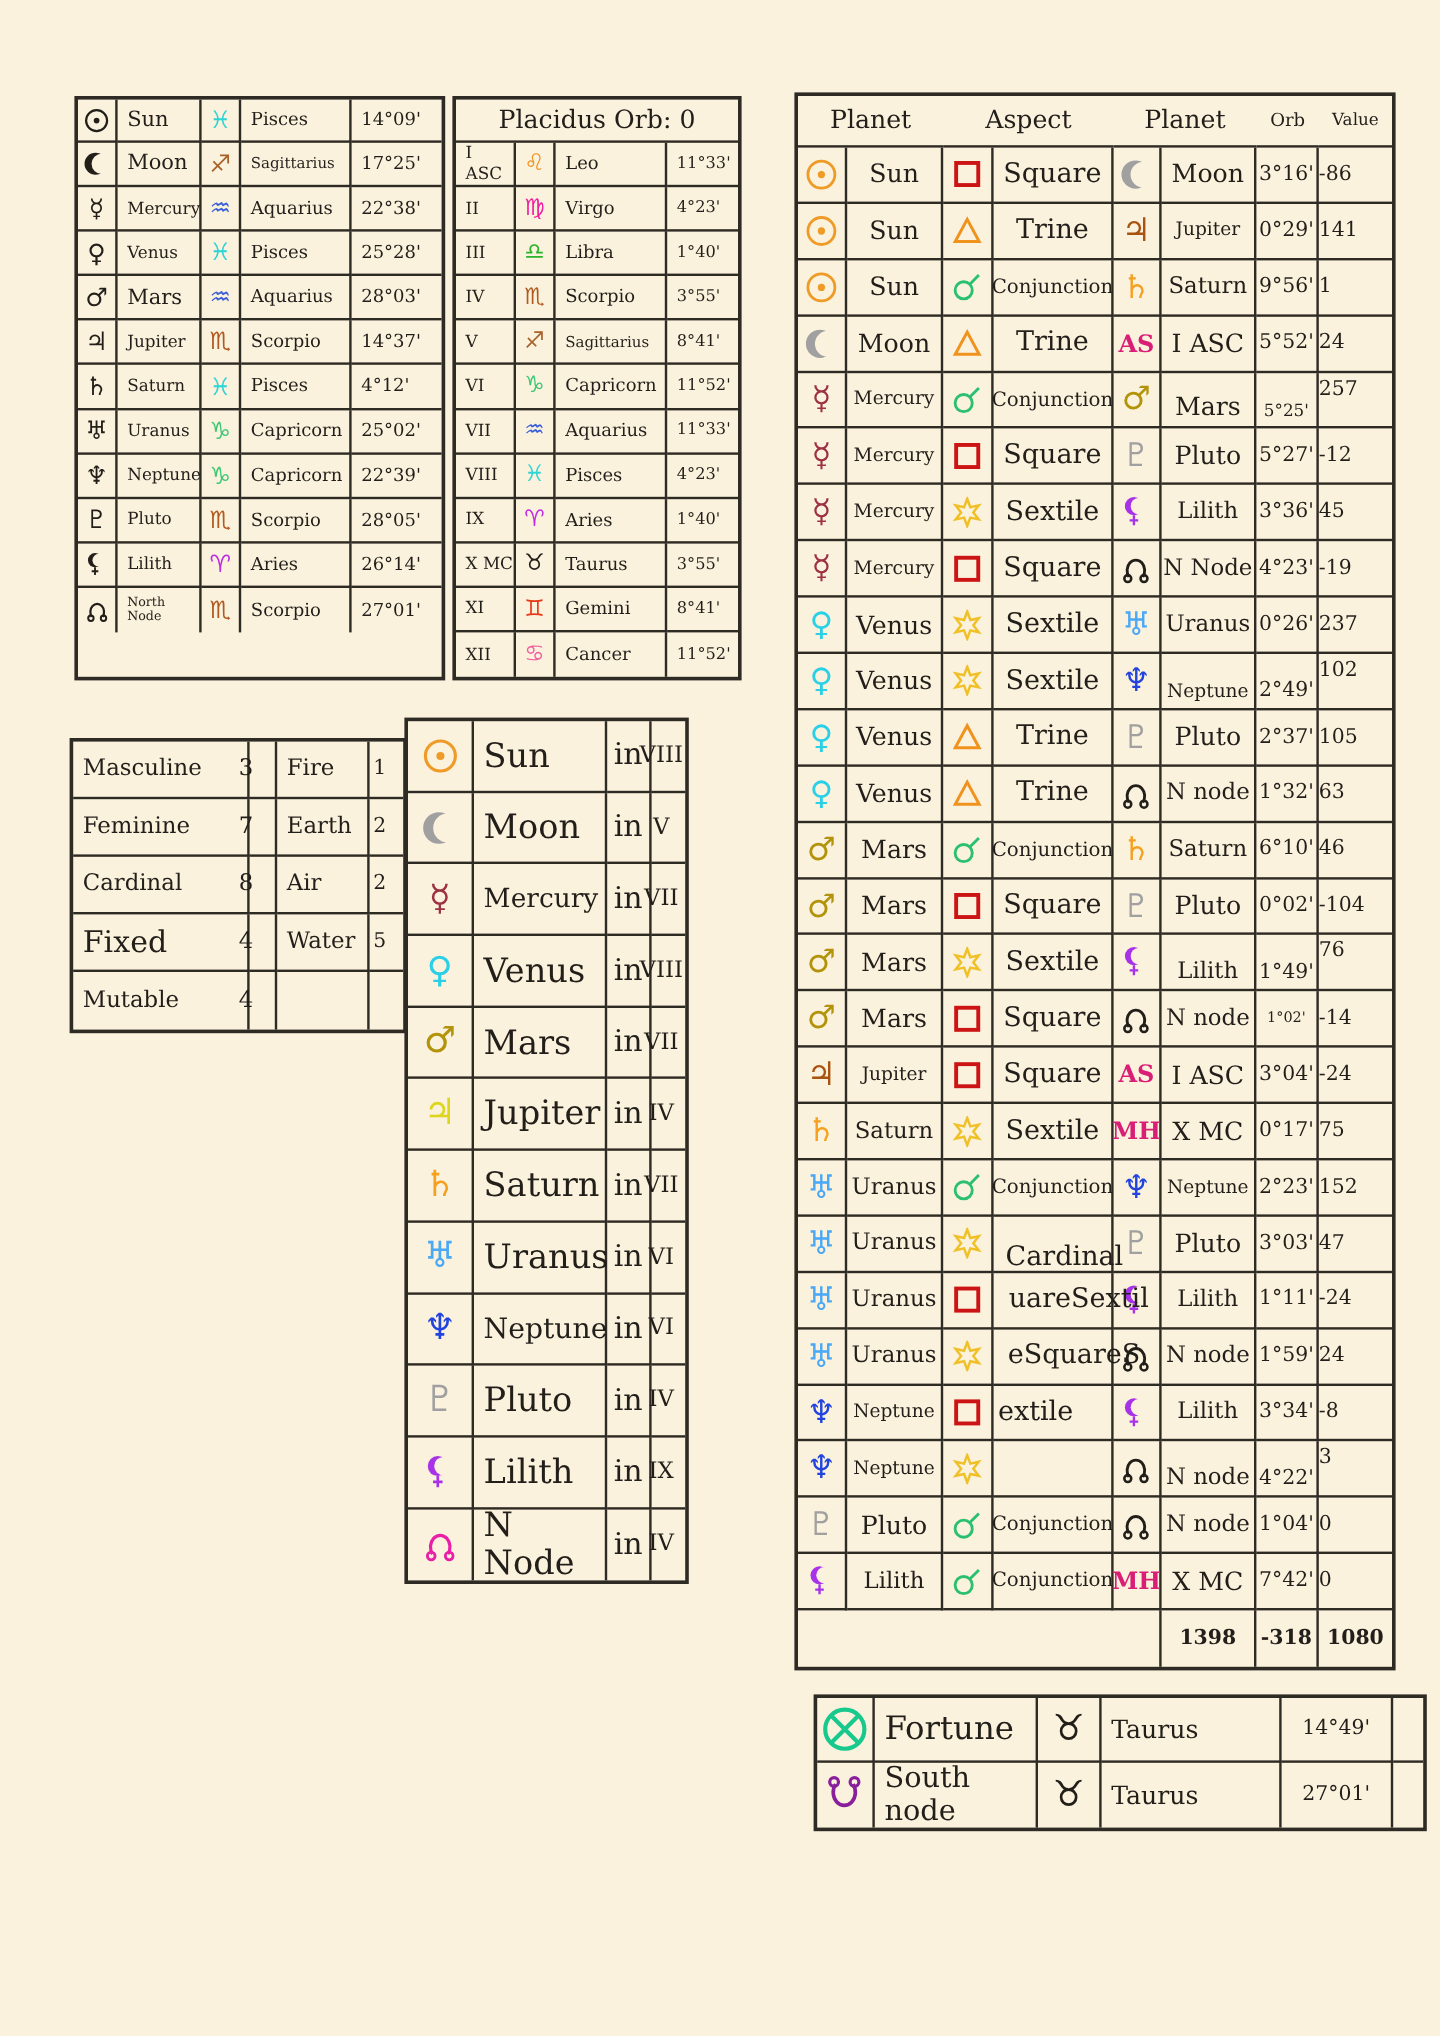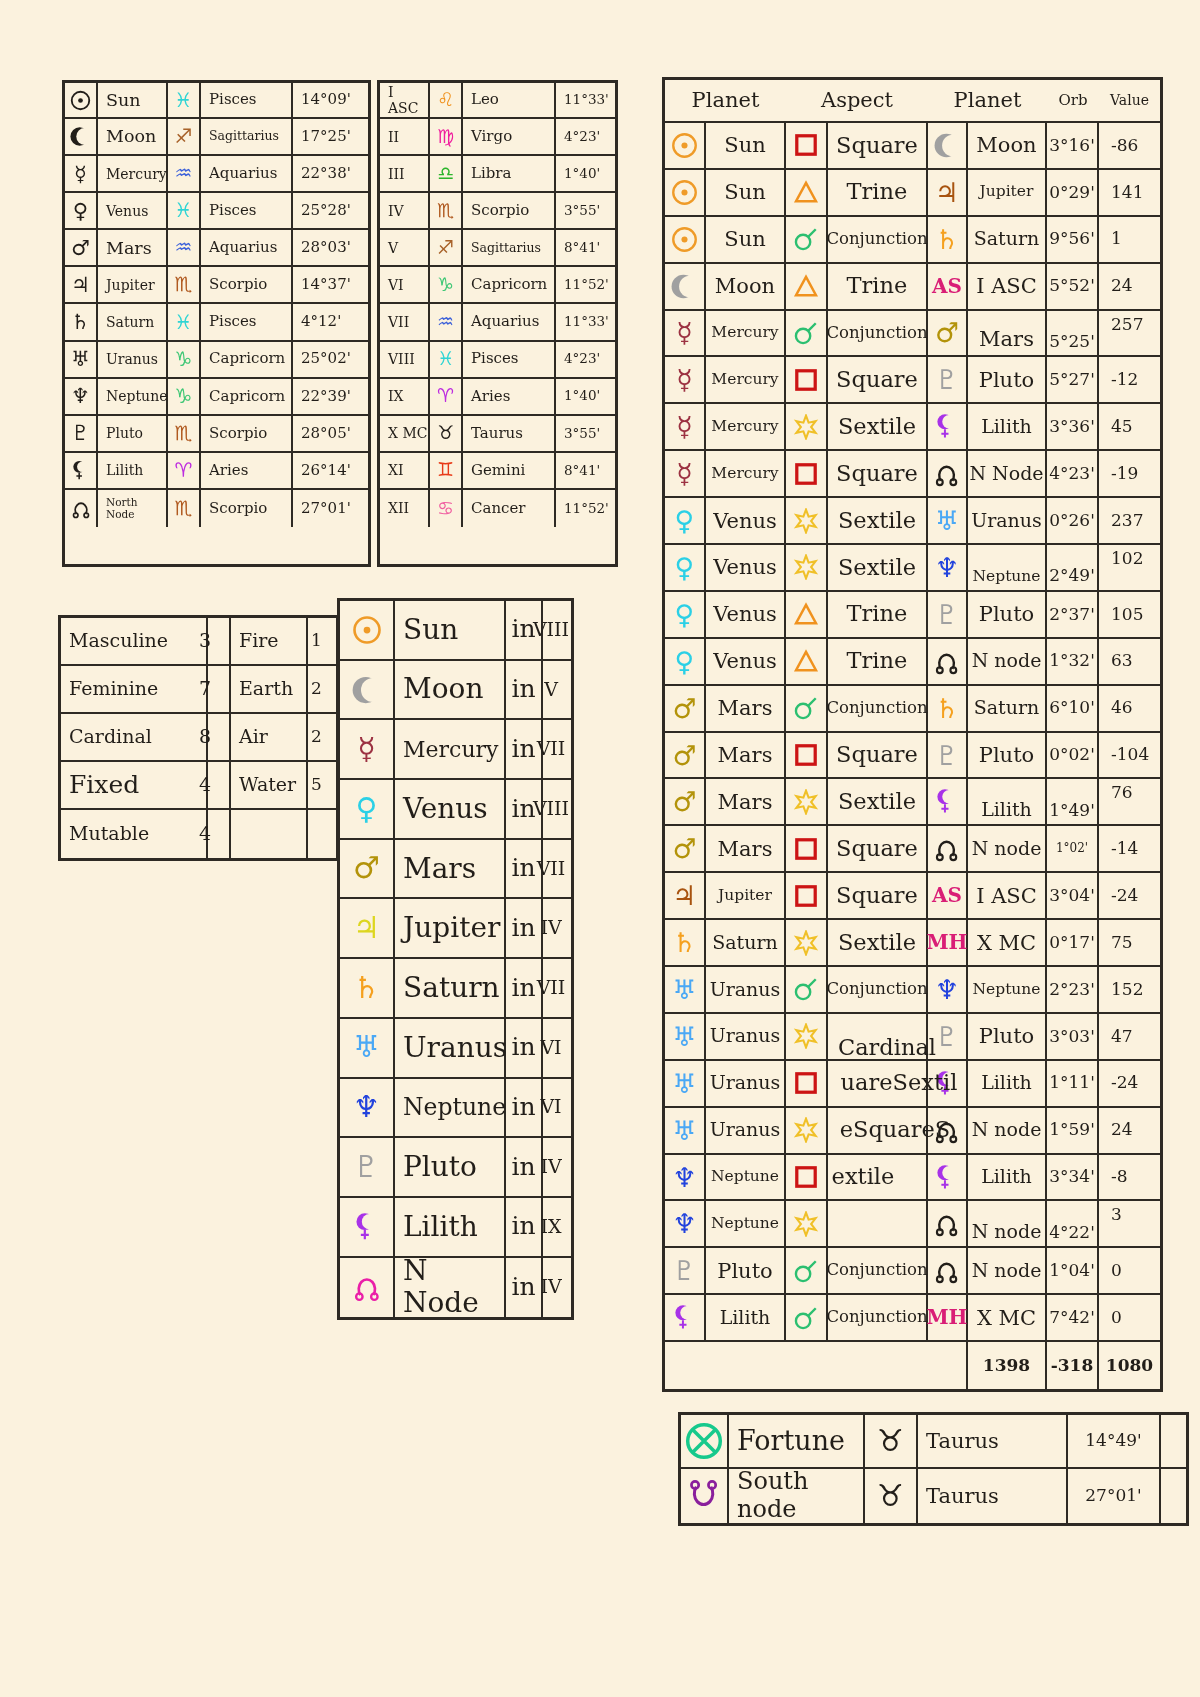--- a/index.html
+++ b/index.html
@@ -6,21 +6,21 @@
   html,body{margin:0;padding:0;}
   body{width:1200px;height:1697px;background:#fbf2de;position:relative;overflow:hidden;
        font-family:"DejaVu Serif","Liberation Serif",serif;color:#221e19;}
   .tbl{position:absolute;display:grid;border:3px solid #2e2a24;box-sizing:content-box;background:transparent;}
   .c{border-right:2.4px solid #2e2a24;border-bottom:2.4px solid #2e2a24;display:flex;align-items:center;
      justify-content:center;position:relative;box-sizing:border-box;min-width:0;min-height:0;overflow:visible;}
   .c.noR{border-right:none}
   .c.noB{border-bottom:none}
   .al{justify-content:flex-start;padding-left:8px;}
   .al2{justify-content:flex-start;padding-left:3px;}
-  .alv{justify-content:flex-start;padding-left:12px;}
+  .alv{justify-content:flex-start;padding-left:0;}
   .span-all{grid-column:1/-1;border-right:none;}
   .s2{grid-column:span 2;border-right:none;}
   .s5{grid-column:span 5;}
   .hdr{font-size:21px;}
   .ah{border-right:none;font-size:21px;}
   .ah.orbh span{font-size:15px;}
   .ah.valh span{font-size:14px;}
   .g{font-family:"DejaVu Sans","Liberation Sans",sans-serif;line-height:1;display:inline-flex;
      align-items:center;justify-content:center;}
   .gi{display:inline-flex;align-items:center;justify-content:center;line-height:0;}
@@ -237,20 +237,23 @@
     </div>
     <div class="c al noB" data-name="zodiac-sign-name-cell">
       <span data-name="sign-name-label" style="font-size: 15px;">Scorpio</span>
     </div>
     <div class="c al noR noB" data-name="zodiac-degree-cell">
       <span data-name="degree-label" style="font-size: 15px;">27°01'</span>
     </div>
   </div>
 
 <div class="tbl" id="houses-table" data-name="placidus-houses-table" style="left:377px;top:80px;grid-template-columns:50px 33px 93px 59px;grid-template-rows:36px repeat(12,37.1px);">
+  <div class="c hdr span-all" data-name="houses-title">
+    <span data-name="houses-title-label">Placidus Orb: 0</span>
+  </div>
 <div class="c al" data-name="house-label-cell">
       <span data-name="house-label" style="font-size: 14px;">I ASC</span>
     </div>
     <div class="c" data-name="house-sign-glyph-cell">
       <span data-name="leo-icon" class="g" style="color: rgb(240, 146, 30); font-size: 19px;">♌</span>
     </div>
     <div class="c al" data-name="house-sign-name-cell">
       <span data-name="sign-name-label" style="font-size: 15px;">Leo</span>
     </div>
     <div class="c al noR" data-name="house-degree-cell">
@@ -793,21 +796,21 @@
     <div class="c" data-name="aspect-name-cell">
       <span data-name="aspect-label" class="asp-label" style="font-size: 16.5px;">Conjunction</span>
     </div>
     <div class="c" data-name="aspect-p2-glyph-cell">
       <span data-name="mars-icon" class="g" style="color: rgb(179, 147, 10); font-size: 27px;">♂</span>
     </div>
     <div class="c lo" data-name="aspect-p2-name-cell">
       <span data-name="planet-name-label" style="font-size: 21px;">Mars</span>
     </div>
     <div class="c lo" data-name="aspect-orb-cell">
-      <span data-name="orb-value" style="font-size: 17px; text-align: right;">5°25'</span>
+      <span data-name="orb-value" style="font-size: 14px; text-align: right;">5°25'</span>
     </div>
     <div class="c noR alv hi" data-name="aspect-value-cell">
       <span data-name="aspect-value" style="font-size: 17px;">257</span>
     </div>
     <div class="c" data-name="aspect-p1-glyph-cell">
       <span data-name="mercury-icon" class="g" style="color: rgb(156, 50, 66); font-size: 27px;">☿</span>
     </div>
     <div class="c" data-name="aspect-p1-name-cell">
       <span data-name="planet-name-label" style="font-size: 15.5px;">Mercury</span>
     </div>

